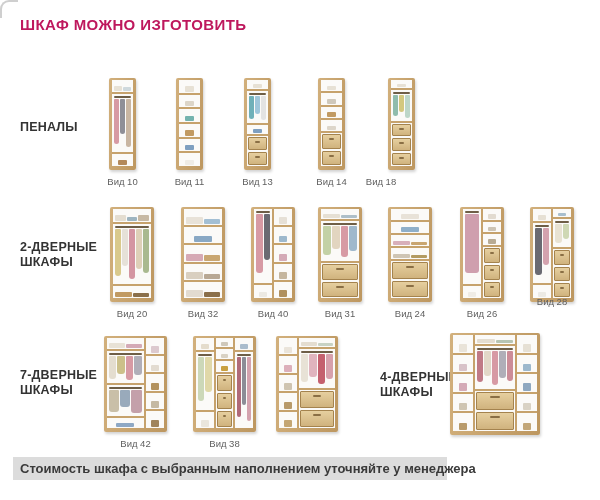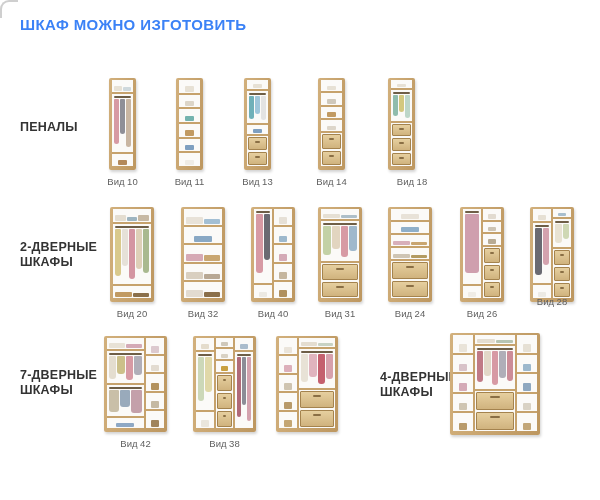--- a/index.html
+++ b/index.html
@@ -1,21 +1,21 @@
 <!DOCTYPE html>
 <html><head>
 <meta charset="utf-8">
 <style>
   html,body{margin:0;padding:0;background:#fff;}
   .page{position:relative;width:600px;height:500px;background:#ffffff;overflow:hidden;
         font-family:"Liberation Sans",sans-serif;}
   .corner-arc{position:absolute;left:0;top:0;width:16px;height:16px;
         border-top:2px solid #cfcfcf;border-left:2px solid #cfcfcf;border-top-left-radius:9px;}
   .title{position:absolute;left:20px;top:16px;font-size:15px;font-weight:bold;
-        color:#3b82f6;letter-spacing:.4px;white-space:nowrap;}
+        color:#be185d;letter-spacing:.4px;white-space:nowrap;}
   .subtitle-bar{position:absolute;left:0;top:37px;width:433px;height:26px;background:#f4c41a;
         display:flex;align-items:center;padding-left:20px;box-sizing:border-box;}
   .subtitle-bar span{font-size:18px;font-weight:bold;color:#363636;letter-spacing:.3px;white-space:nowrap;}
   .footer-bar{position:absolute;left:13px;top:457px;width:434px;height:23px;background:#dcdcdc;
         display:flex;align-items:center;padding-left:7px;box-sizing:border-box;
         font-size:13px;font-weight:bold;color:#3a3a3a;white-space:nowrap;}
   .caption{position:absolute;font-size:12.5px;font-weight:bold;color:#333333;
         line-height:15px;letter-spacing:.2px;white-space:nowrap;}
   .cab{position:absolute;box-sizing:border-box;border-radius:2px;
         background:linear-gradient(98deg,#d2b07c,#bd9760);
@@ -195,21 +195,21 @@
             </div>
             <div class="cell drawer" style="flex-grow: 9;">
               <div class="handle"></div>
             </div>
             <div class="cell drawer" style="flex-grow: 9;">
               <div class="handle"></div>
             </div>
           </div>
         </div>
       </div>
-      <div class="cab-label" style="left: 377px; top: 176px;">Вид 18</div>
+      <div class="cab-label" style="left: 346px; top: 176px;">Вид 18</div>
       <div class="caption" style="left: 20px; top: 240px;">
         <div>2-ДВЕРНЫЕ</div>
         <div>ШКАФЫ</div>
       </div>
       <div class="cab" style="left: 110px; top: 207px; width: 44px; height: 95px;">
         <div class="cab-in">
           <div class="col" style="flex-grow: 1;">
             <div class="cell shelf lined" style="flex-grow: 14;">
               <div class="items">
                 <div class="item" style="background: rgb(228, 221, 208); height: 58%; flex: 1 1 0px;"></div>
@@ -738,13 +738,14 @@
             </div>
             <div class="cell floor" style="flex-grow: 18;">
               <div class="items">
                 <div class="item" style="background: rgb(194, 166, 120); height: 58%; flex: 0 0 55%;"></div>
               </div>
             </div>
           </div>
         </div>
       </div>
     </div>
+  <div class="footer-bar">Стоимость шкафа с выбранным наполнением уточняйте у менеджера</div>
 </div>
 
 </body></html>

